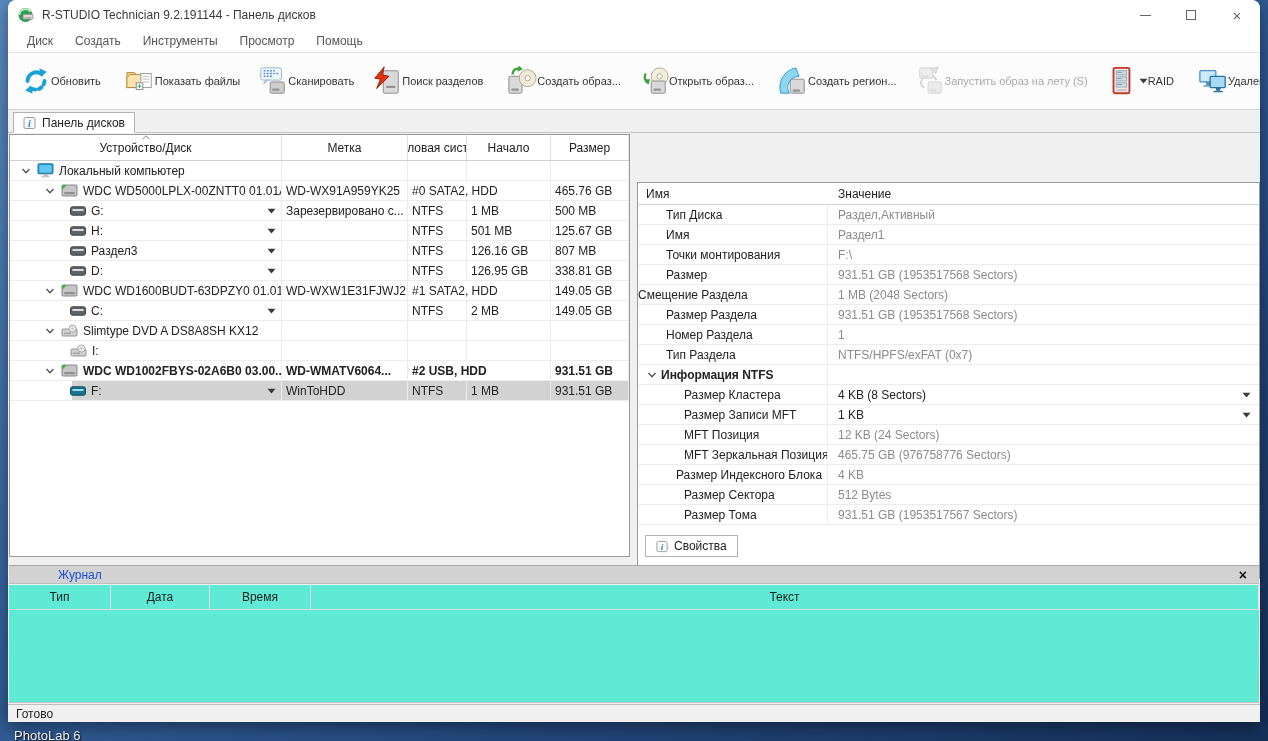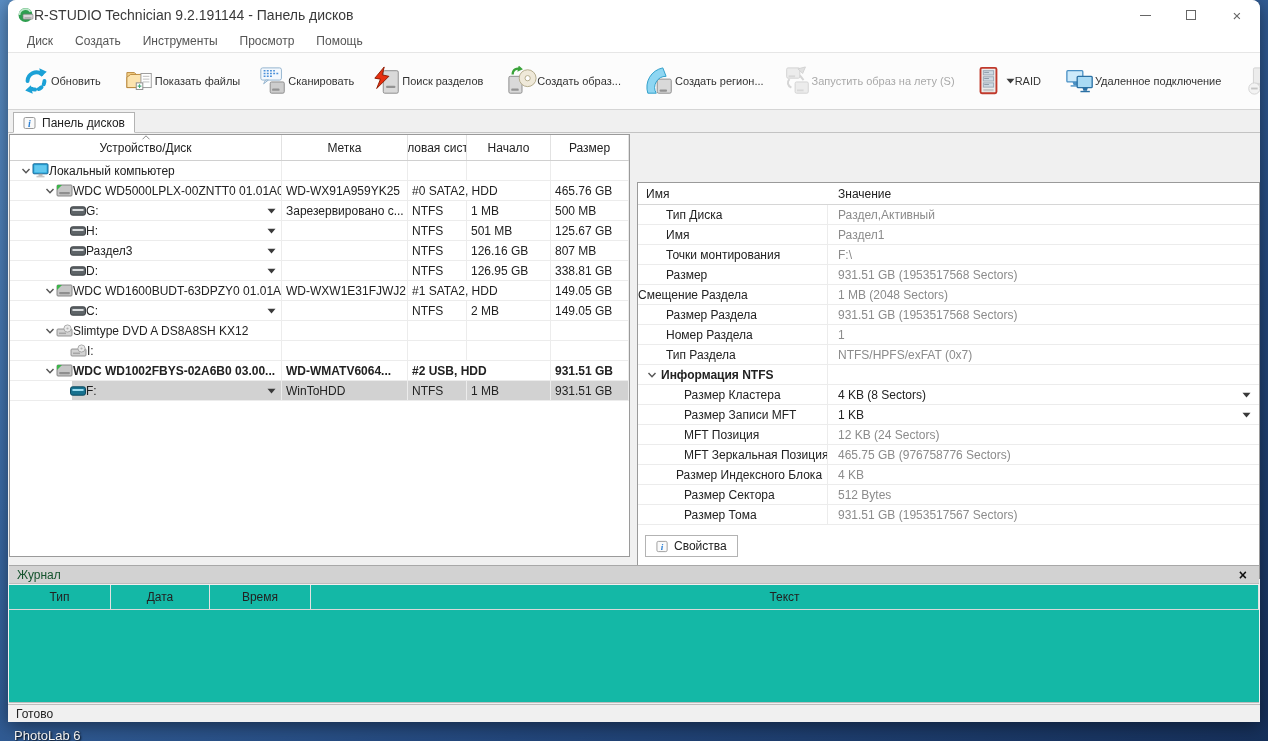--- a/index.html
+++ b/index.html
@@ -10,21 +10,21 @@
     position:relative; font-size:12px; color:#222;
   }
   .desktop-label { position:absolute; left:14px; top:728px; color:#fff; font-size:13px; text-shadow:1px 1px 2px #000; }
 
   .window { position:absolute; left:8px; top:0; width:1252px; height:722px;
     background:#f0f0f0; border-radius:8px 8px 0 0; box-shadow:0 4px 18px rgba(0,0,0,.45);
     overflow:hidden; }
 
   
   .titlebar { height:30px; background:#fff; display:flex; align-items:center; padding-left:10px; border-radius:8px 8px 0 0; }
-  .titlebar .ttl { font-size:14px; color:#3a3a3a; flex:1; }
+  .titlebar .ttl { margin-left:8px; font-size:12px; color:#3a3a3a; flex:1; }
   .win-btn { width:46px; height:30px; display:flex; align-items:center; justify-content:center; color:#666; }
   .wb-min i { display:block; width:11px; height:1px; background:#666; }
   .wb-max i { display:block; width:10px; height:10px; border:1px solid #666; }
   .wb-close { font-size:15px; }
 
   
   .menubar { height:22px; background:#fff; display:flex; align-items:center; padding-left:8px; }
   .menu-item { padding:2px 11px; color:#555; }
 
   
@@ -50,21 +50,21 @@
   
   .dhdr { display:flex; height:26px; border-bottom:1px solid #d0d0d0; }
   .dhdr .hc { display:flex; align-items:center; justify-content:center; border-right:1px solid #e2e2e2;
     overflow:hidden; white-space:nowrap; position:relative; color:#222; }
   .hc .sortmark { position:absolute; top:0px; left:50%; transform:translateX(-50%); line-height:4px; }
   .drow { display:flex; height:20px; }
   .drow .c { display:flex; align-items:center; border-right:1px solid #ececec; border-bottom:1px solid #ececec;
     overflow:hidden; white-space:nowrap; position:relative; padding:0 4px; }
   .drow.sel { background:linear-gradient(to right,#fff 0 62px,#d2d2d2 62px); }
   .drow.bold { font-weight:bold; }
-  .namec { }
+  .namec { gap:5px; }
   .dd { position:absolute; right:5px; top:7px; }
   .exp { display:inline-flex; width:12px; justify-content:center; flex:0 0 12px; }
   .ticon { display:inline-flex; flex:0 0 auto; }
 
   
   .phdr { display:flex; height:22px; border-bottom:1px solid #d6d6d6; align-items:center; }
   .phdr .n { width:190px; padding-left:8px; }
   .phdr .v { padding-left:10px; }
   .prow { display:flex; height:20px; border-bottom:1px solid #ececec; align-items:center; position:relative; }
   .prow .pn { width:190px; border-right:1px solid #ececec; height:100%; display:flex; align-items:center; overflow:hidden; white-space:nowrap; }
@@ -72,23 +72,23 @@
   .prow .pv.muted { color:#8b8b8b; }
   .prow.grp { font-weight:bold; }
   .pdd { position:absolute; right:8px; top:7px; }
 
   .props-tab { position:absolute; left:637px; top:401px; height:22px; background:#fff; border:1px solid #b3b3b3;
     display:flex; align-items:center; gap:5px; padding:0 10px; font-size:12px; }
 
   
   .log-titlebar { position:absolute; top:565px; left:1px; width:1250px; height:19px; background:#d2d2d2;
     border-top:1px solid #a8a8a8; border-bottom:1px solid #bdbdbd; display:flex; align-items:center; padding:0 8px; }
-  .log-titlebar .lt { flex:1; color:#14532d; }
+  .log-titlebar .lt { flex:1; color:#1d4ed8;margin-left:41px; }
   .log-close { font-size:14px; font-weight:bold; color:#111; padding:0 4px; }
-  .log-table { position:absolute; top:585px; left:1px; width:1250px; height:118px; background:#14b8a6; border-bottom:1px solid #bdbdbd; }
+  .log-table { position:absolute; top:585px; left:1px; width:1250px; height:118px; background:#5eead4; border-bottom:1px solid #bdbdbd; }
   .lhdr { display:flex; height:25px; border-bottom:1px solid #d9d9d9; }
   .lhdr .lc { display:flex; align-items:center; justify-content:center; border-right:1px solid #e2e2e2; color:#222; }
 
   .statusbar { position:absolute; top:704px; left:0; width:1252px; height:18px; background:#f0f0f0;
     border-top:1px solid #bdbdbd; display:flex; align-items:center; padding-left:8px; color:#222; }
 
   svg { display:block; }
 </style>
 </head>
 <body>
@@ -189,20 +189,35 @@
               <rect x="4.5" y="24" width="8" height="2.5" rx="1" fill="#939393"></rect>
               <circle cx="22" cy="13" r="9" fill="#efe9d9" stroke="#b0a888"></circle>
               <circle cx="22" cy="13" r="2.8" fill="#fff" stroke="#b0a888"></circle>
               <path d="M6 9C6 4 10 2 14 3" fill="none" stroke="#3aa33a" stroke-width="2.4"></path>
               <path d="M11 6l6-2.5-4.5-4z" fill="#3aa33a"></path>
             </svg>
           </span>
         </span>
         <span>Создать образ...</span>
       </div>
+      <div class="tb-btn">
+        <span class="ic">
+          <span class="ticon">
+            <svg width="30" height="30" viewBox="0 0 32 32">
+              <circle cx="22" cy="11" r="9" fill="#f2ecdd" stroke="#b0a888"></circle>
+              <circle cx="22" cy="11" r="2.8" fill="#fff" stroke="#b0a888"></circle>
+              <rect x="13" y="16" width="15" height="13" rx="1.5" fill="#d9d9d9" stroke="#8a8a8a"></rect>
+              <rect x="15.5" y="24" width="8" height="2.5" rx="1" fill="#939393"></rect>
+              <path d="M7 8c-2 5 0 9 3 10" fill="none" stroke="#3aa33a" stroke-width="2.4"></path>
+              <path d="M7 14l3 6 2-6z" fill="#3aa33a"></path>
+            </svg>
+          </span>
+        </span>
+        <span>Открыть образ...</span>
+      </div>
       <div class="tb-sep"></div>
       <div class="tb-btn">
         <span class="ic">
           <span class="ticon">
             <svg width="30" height="30" viewBox="0 0 32 32">
               <rect x="13" y="14" width="15" height="15" rx="1.5" fill="#d9d9d9" stroke="#8a8a8a"></rect>
               <rect x="15.5" y="25" width="8" height="2.5" rx="1" fill="#939393"></rect>
               <path d="M3 29A21 21 0 0 1 19 2l3.5 9A12 12 0 0 0 12 29z" fill="#8ed6f2" stroke="#2a9cc8"></path>
             </svg>
           </span>

